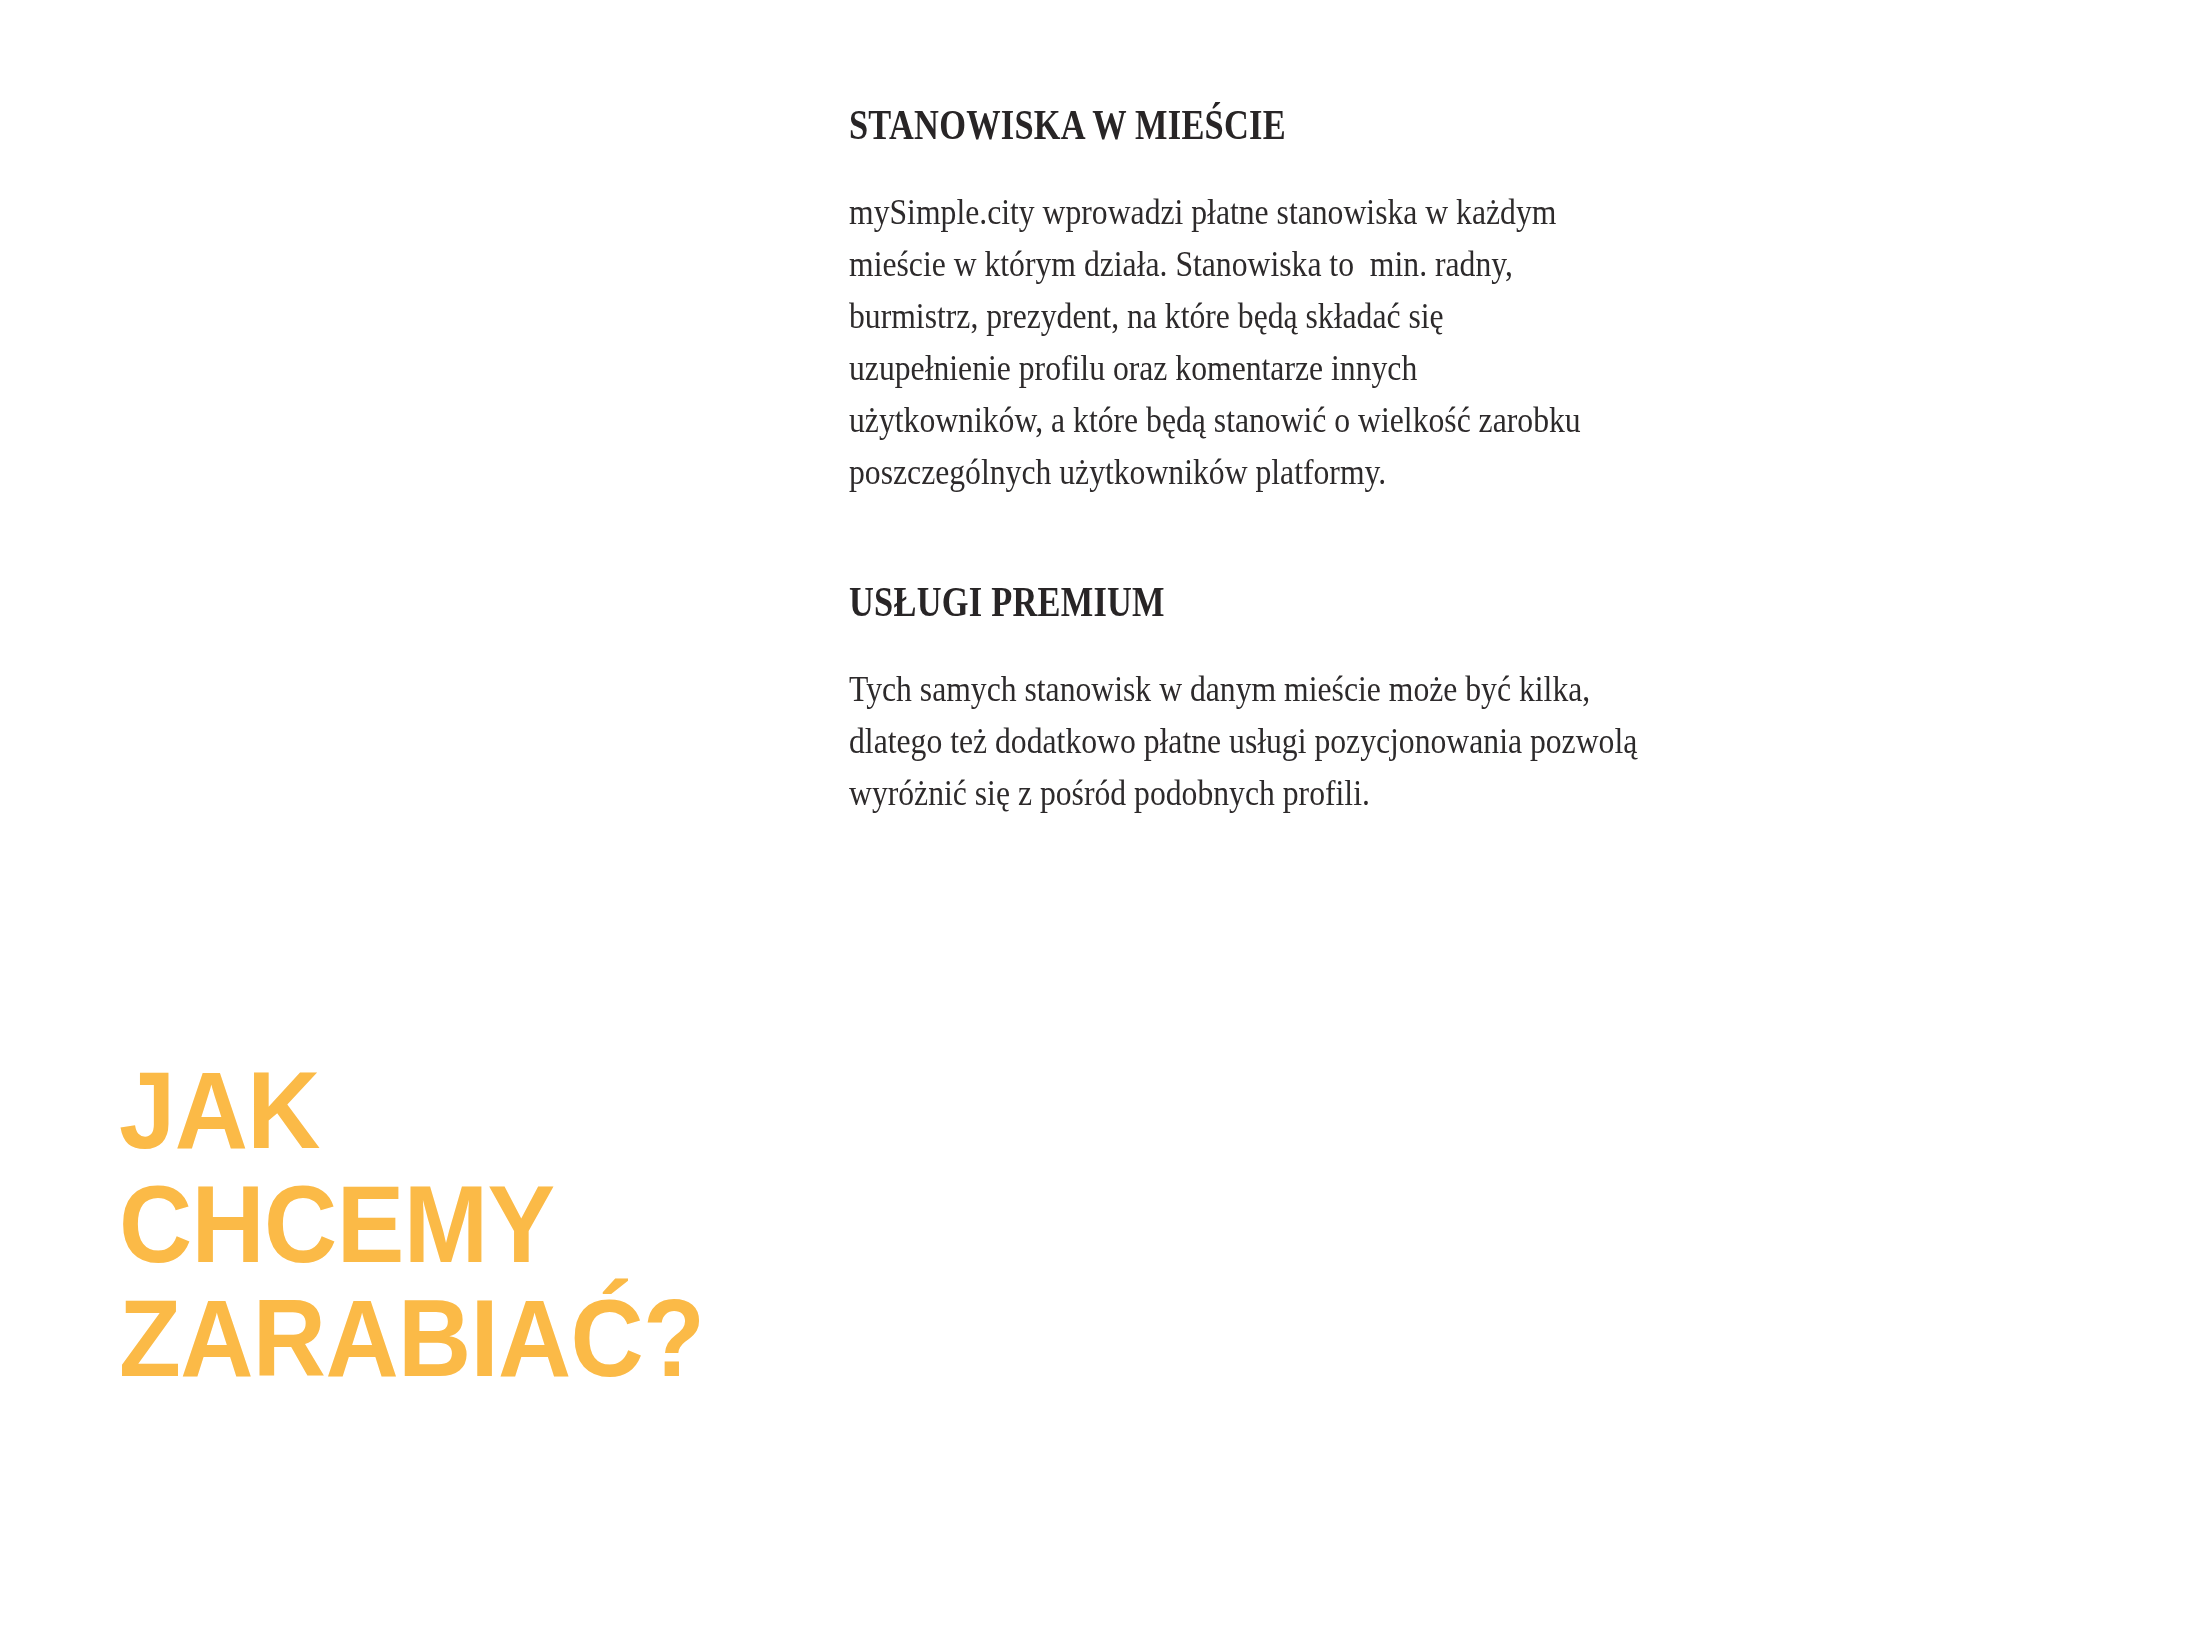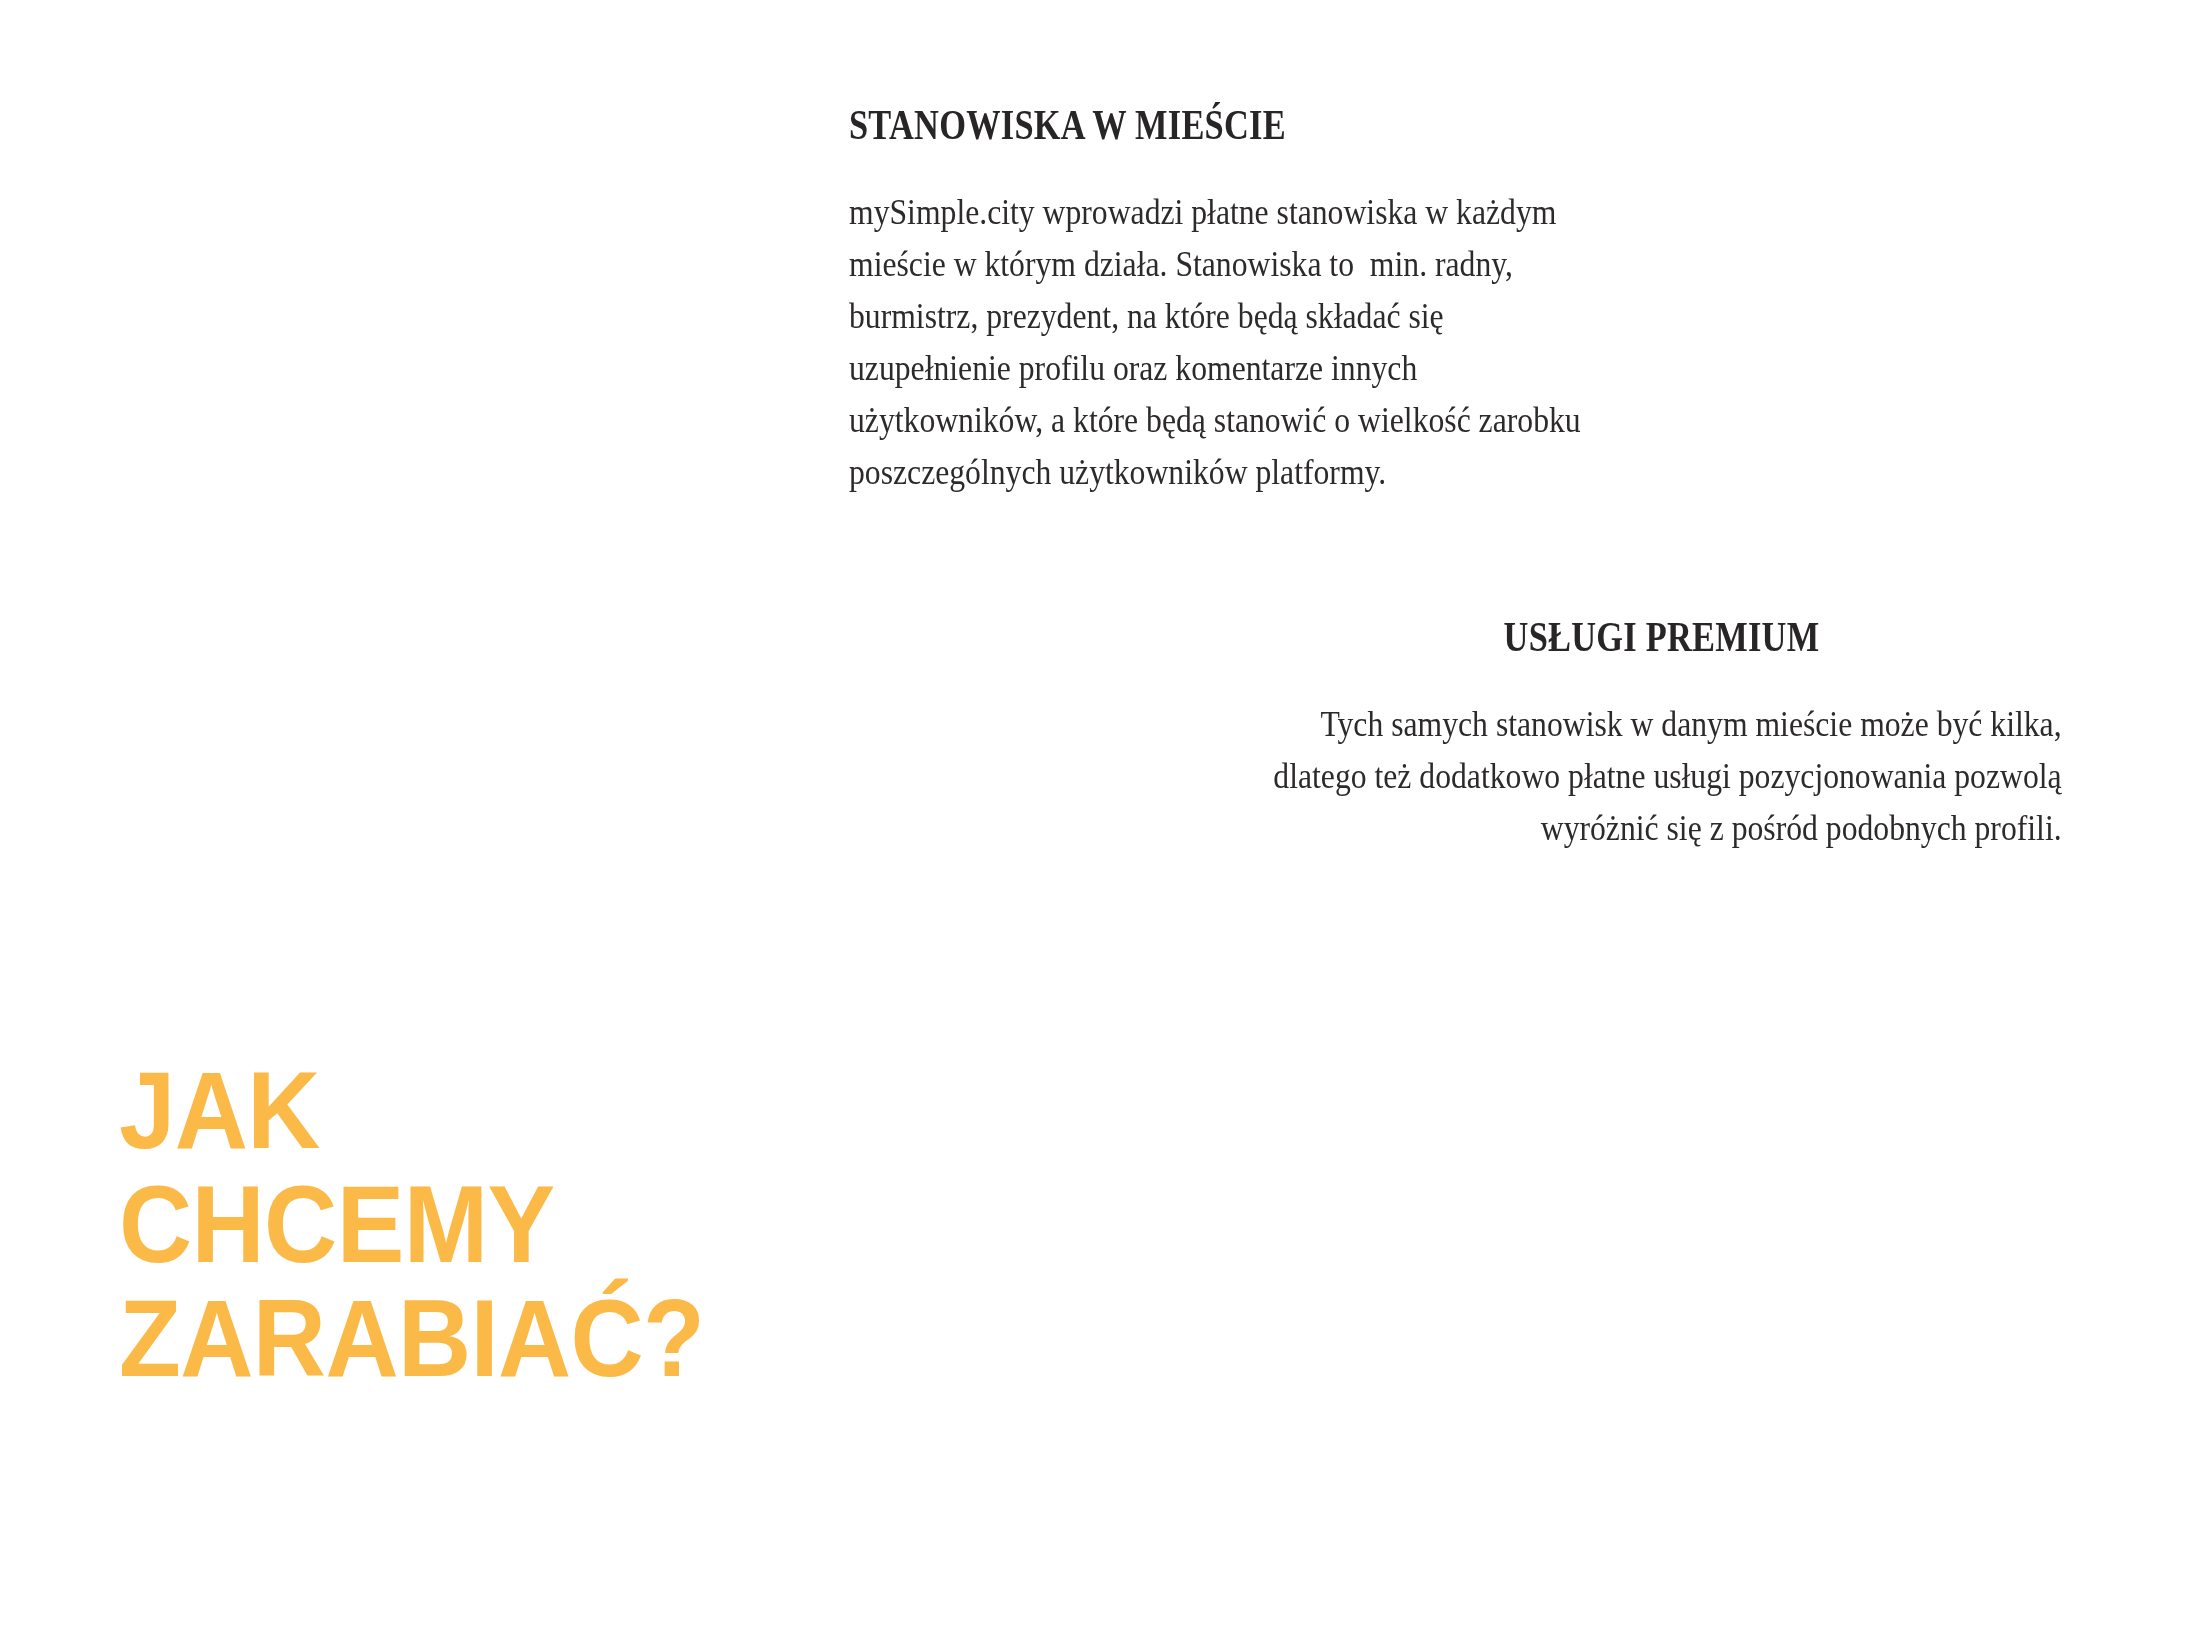--- a/index.html
+++ b/index.html
@@ -26,22 +26,21 @@
 
   
   .content-column {
     position: absolute;
     left: 849px;
     top: 103px;
     width: 1213px;
   }
 
   .section + .section {
-    margin-top: 117px;
-    text-align: right;
+    margin-top: 82px;
   }
 
   .section-heading {
     font-family: "Liberation Serif", "DejaVu Serif", serif;
     font-weight: 700;
     font-size: 43px;
     line-height: 1.0;
     letter-spacing: 0.3px;
     color: #282526;
     margin: 0 0 40px 0;

